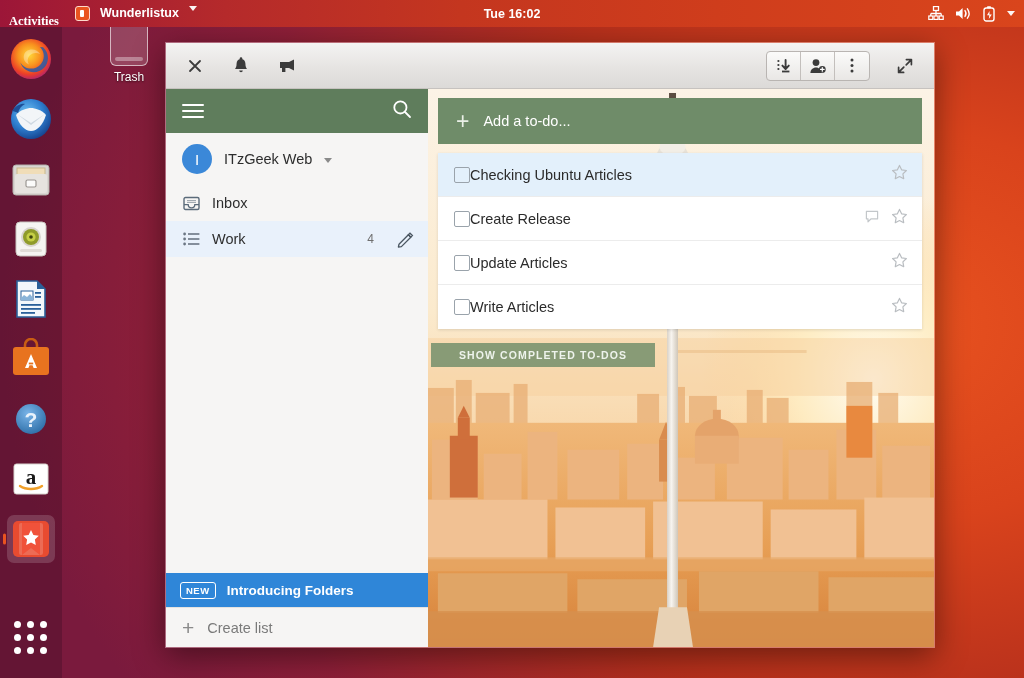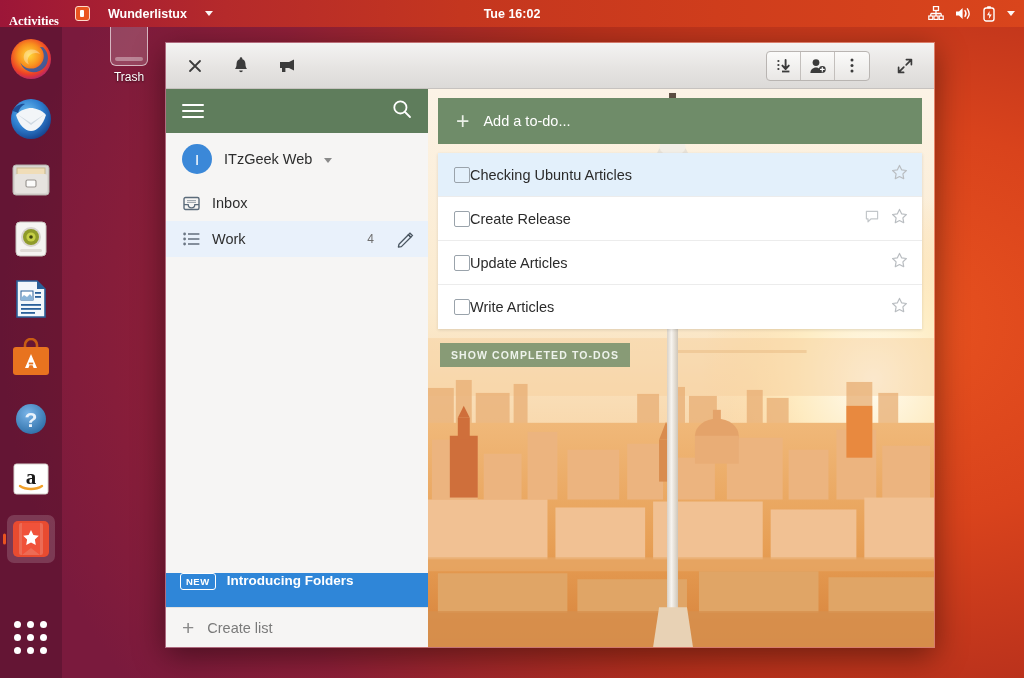--- a/index.html
+++ b/index.html
@@ -18,21 +18,21 @@
 
   
   #topbar {
     position: absolute; top: 0; left: 0; width: 1024px; height: 27px;
     background: linear-gradient(90deg, #9c1638 0%, #b52a2b 22%, #c4361f 45%, #cf3d1c 70%, #d9451c 100%);
     display: flex; align-items: center;
     color: #ffffff; font-size: 12.5px; font-weight: bold;
     z-index: 50;
   }
   #topbar .tb-activities { padding: 16px 10px 0 9px; line-height: 27px; cursor: pointer; font-family: Liberation Serif, serif; }
-  .tb-app { display: flex; align-items: center; gap: 18px; padding: 0 6px; cursor: pointer; }
+  .tb-app { display: flex; gap: 10px; padding: 0 6px; cursor: pointer; }
   .tb-app-icon {
     width: 15px; height: 15px; border-radius: 3px;
     background: #e95420; border: 1.6px solid #ffd9cc;
     display: flex; align-items: center; justify-content: center;
   }
   .tb-app-icon i { display:block; width:4px; height:7px; background:#ffffff; border-radius:1px; }
   .tb-caret {
     width: 0; height: 0; border-left: 4px solid transparent; border-right: 4px solid transparent;
     border-top: 5px solid #ffffff; opacity: .95;
   }
@@ -160,21 +160,21 @@
     padding: 0 14px 0 16px; cursor: pointer; font-size: 14.5px; color: #2e2e2e;
   }
   .list-row.selected { background: #e9f1fb; }
   .list-row .row-label { flex: 1; }
   .list-row .row-count { font-size: 12px; color: #6f6f6f; margin-right: 10px; }
   .row-ico { width: 18px; display: flex; align-items: center; justify-content: center; }
 
   #sidebar-spacer { flex: 1; }
 
   #folders-banner {
-    height: 34px; background: #2f86d8; display: flex; align-items: flex-start; gap: 11px;
+    height: 34px; background: #2f86d8; display: flex; align-items: center; gap: 11px;
     padding: 0 14px; color: #ffffff; cursor: pointer;
   }
   #folders-badge {
     font-size: 9.5px; font-weight: bold; letter-spacing: .5px;
     border: 1.3px solid #ffffff; border-radius: 3px; padding: 2px 5px;
   }
   #folders-label { font-size: 13.5px; font-weight: bold; }
 
   #create-list {
     height: 40px; display: flex; align-items: center; gap: 13px;
@@ -212,24 +212,24 @@
   .todo-item:last-child { border-bottom: none; }
   .todo-item.active { background: #e3f0fb; }
   .todo-check {
     width: 16px; height: 16px; border: 1.4px solid #9aa3ab; border-radius: 2px;
     background: transparent; flex: 0 0 16px; cursor: pointer;
   }
   .todo-title { flex: 1; font-size: 14.5px; color: #2b2b2b; }
   .todo-icons { display: flex; align-items: center; gap: 12px; }
 
   #show-completed {
-    align-self: flex-start; margin: 14px 0 0 12px;
+    align-self: flex-start; margin: 14px 0 0 3px;
     background: rgba(111,140,105,.82); color: #eef3ec;
     font-size: 10.5px; letter-spacing: 1.1px; font-weight: bold;
-    padding: 6px 11px; cursor: pointer;
+    padding: 6px 28px; cursor: pointer;
   }
 </style>
 </head>
 <body>
 
 <div id="desktop">
 
   <div id="topbar">
     <div class="tb-activities">Activities</div>
     <div class="tb-app">

